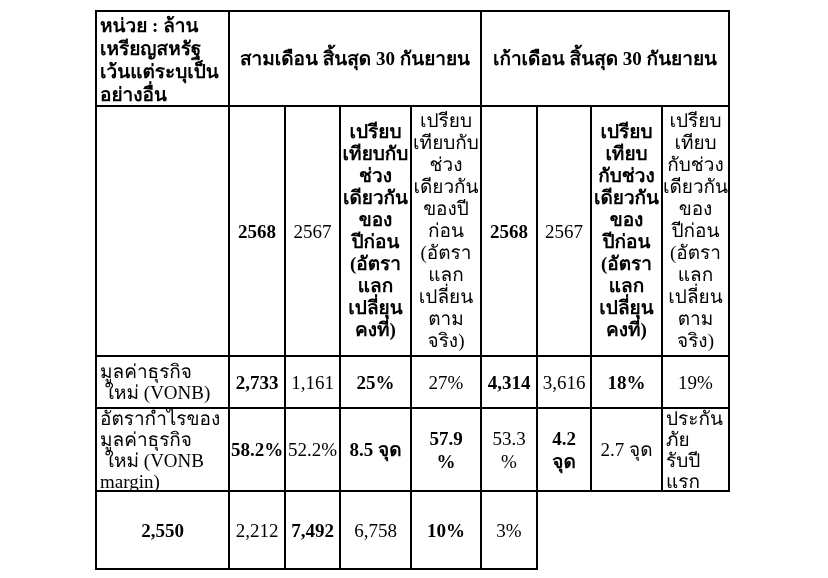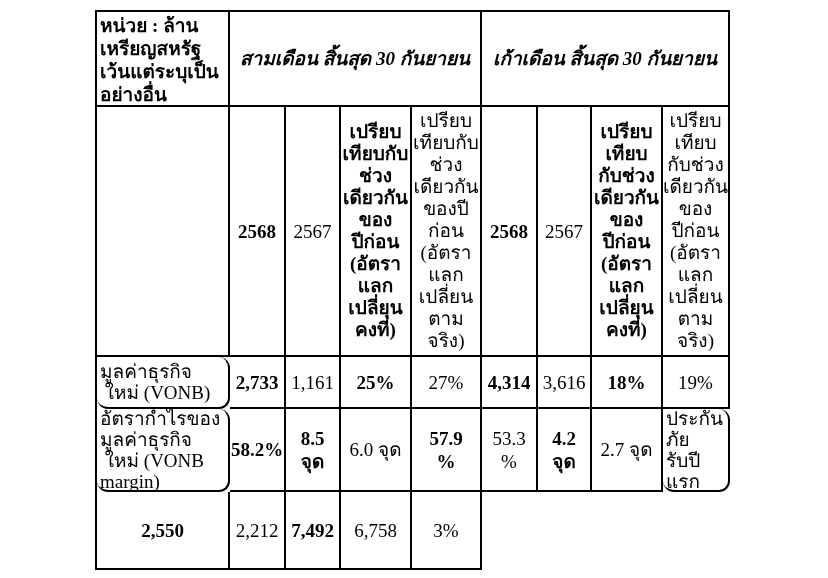--- a/index.html
+++ b/index.html
@@ -28,36 +28,35 @@
     display: flex;
     align-items: center;
     justify-content: center;
     text-align: center;
     overflow: hidden;
     font-size: 19px;
     line-height: 23px;
   }
   .b { font-weight: bold; }
   .pre { white-space: pre-wrap; }
-  .span4 { grid-column: span 4; font-style: italic; }
+  .span4 { grid-column: span 4; }
   .unit-cell {
     align-items: flex-start;
     justify-content: flex-start;
     text-align: left;
     padding: 2px 3px;
     line-height: 23px;
   }
   .group-header { padding: 0 2px; }
   .cmp-header { line-height: 22px; padding: 0 1px; }
   .label-cell {
     justify-content: flex-start;
     text-align: left;
     padding: 0 2px 0 3px;
     line-height: 21px;
-    border-radius: 11px;
   }
   .value-cell { padding: 0 1px; }
 </style>
 </head>
 <body>
 
 <div id="page">
   <div id="fin-table">
 
     <div class="c unit-cell b pre">หน่วย : ล้าน
@@ -124,32 +123,33 @@
     <div class="c value-cell b pre">4,314</div>
     <div class="c value-cell pre">3,616</div>
     <div class="c value-cell b pre">18%</div>
     <div class="c value-cell pre">19%</div>
 
     <div class="c label-cell pre">อัตรากำไรของ
 มูลค่าธุรกิจ
  ใหม่ (VONB
 margin)</div>
     <div class="c value-cell b pre">58.2%</div>
+    <div class="c value-cell pre">52.2%</div>
     <div class="c value-cell b pre">8.5 จุด</div>
-    <div class="c value-cell pre">6.0 จุด</div>
     <div class="c value-cell b pre">57.9
 %</div>
     <div class="c value-cell pre">53.3
 %</div>
     <div class="c value-cell b pre">4.2 จุด</div>
     <div class="c value-cell pre">2.7 จุด</div>
 
     <div class="c label-cell pre">เบี้ยประกันภัย
 รับปีแรก
 (ANP)</div>
     <div class="c value-cell b pre">2,550</div>
     <div class="c value-cell pre">2,212</div>
     <div class="c value-cell b pre">7,492</div>
     <div class="c value-cell pre">6,758</div>
+    <div class="c value-cell b pre">10%</div>
     <div class="c value-cell pre">3%</div>
 
   </div>
 </div>
 
 </body></html>

